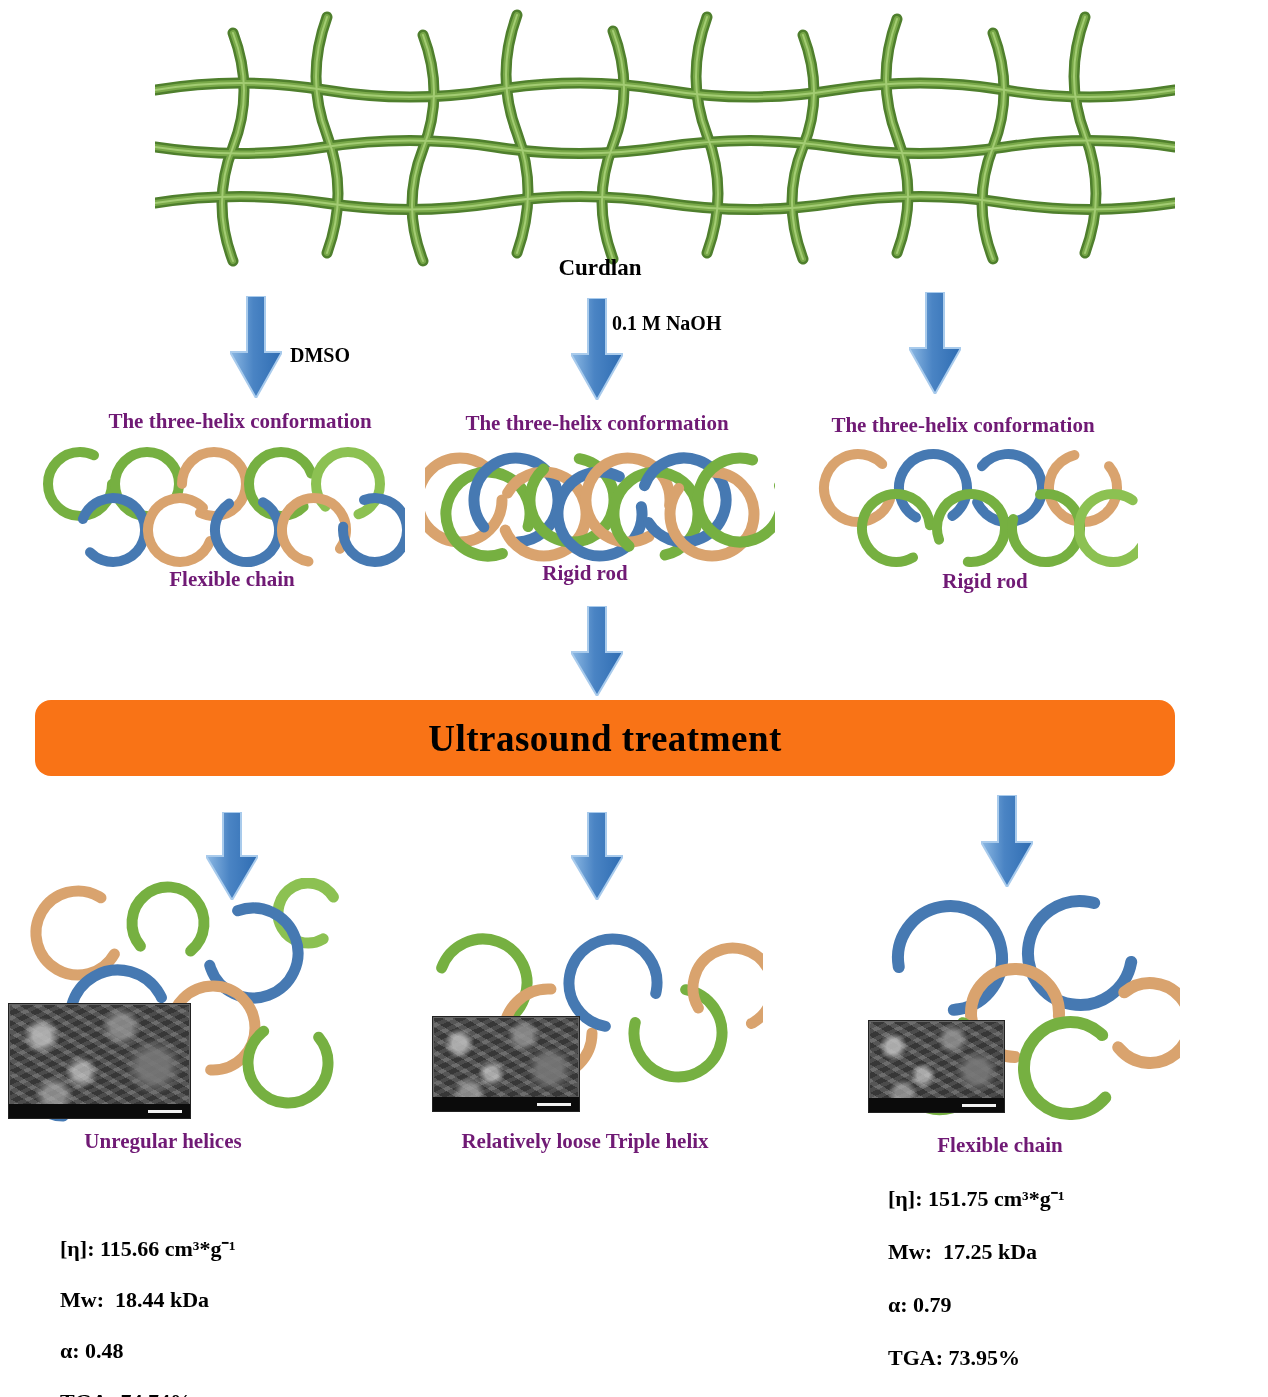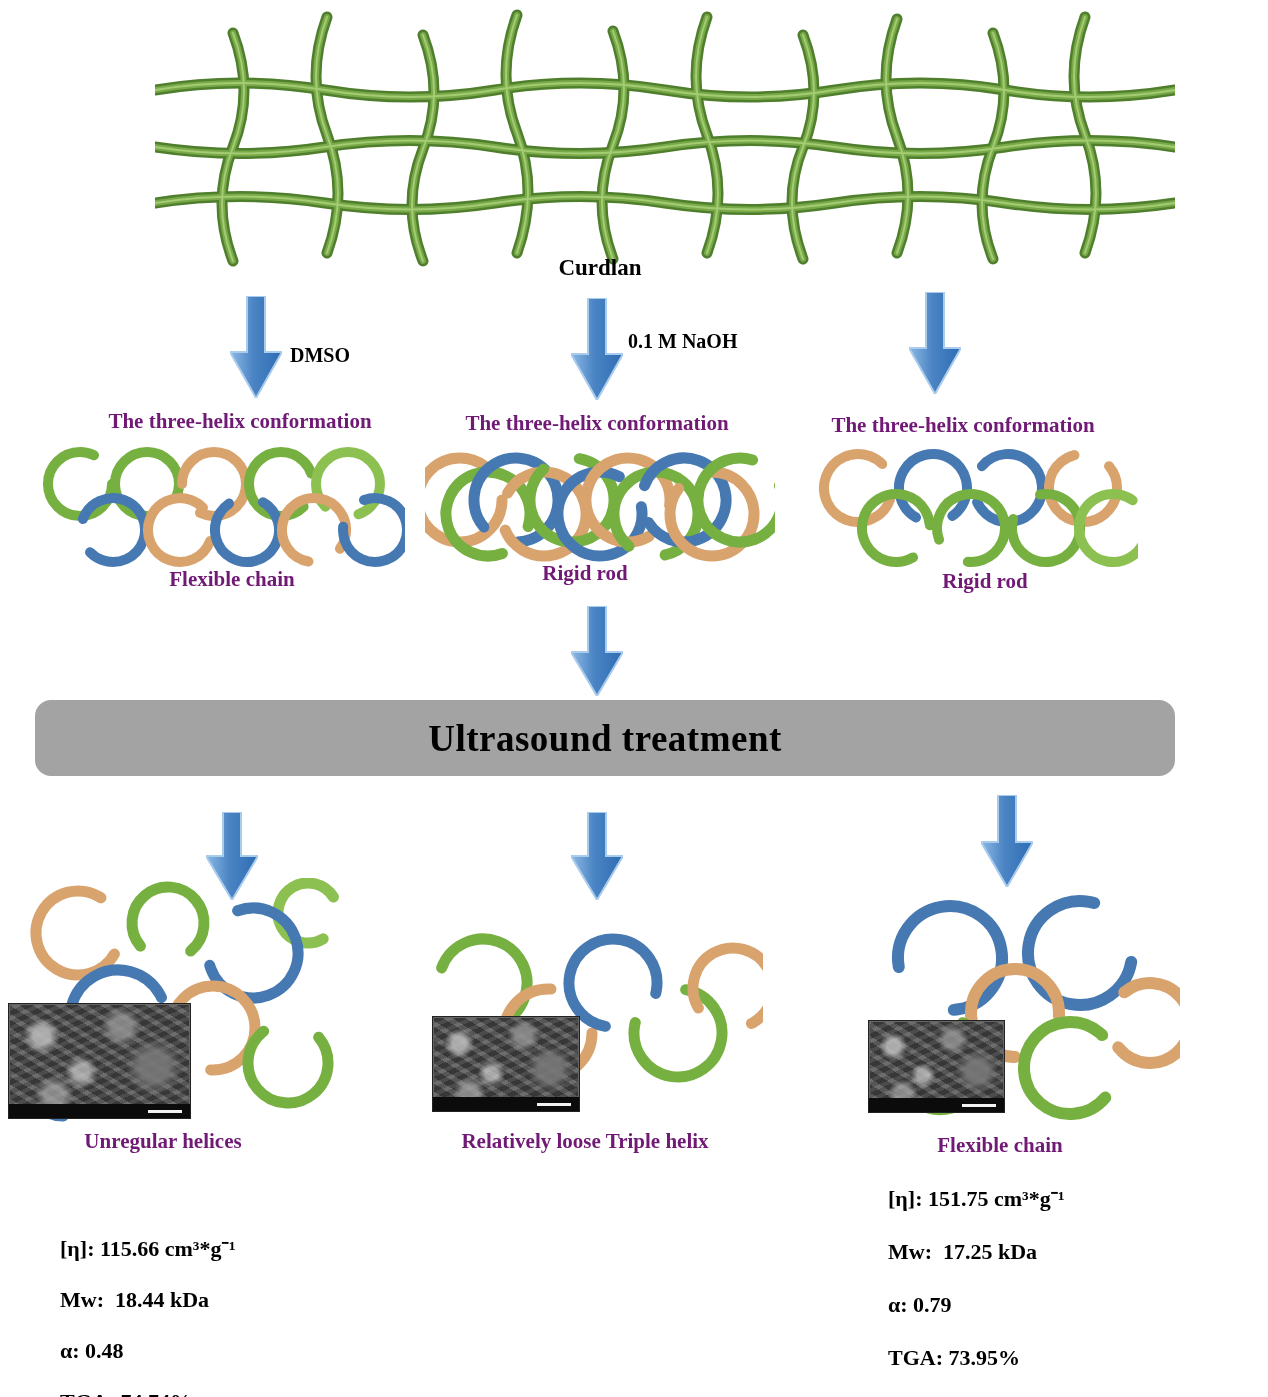--- a/index.html
+++ b/index.html
@@ -3,21 +3,21 @@
 <meta charset="utf-8">
 <style>
   * { margin:0; padding:0; box-sizing:border-box; }
   html,body { background:#ffffff; }
   body { font-family:"Liberation Serif", serif; }
   .canvas { position:relative; width:1268px; height:1397px; background:#fff; overflow:hidden;border-radius:13px; }
   .abs { position:absolute; }
   .red-label { color:#701a75; font-weight:700; font-size:21px; text-align:center; line-height:1.25; }
   .blk-label { color:#000; font-weight:700; font-size:20px; line-height:1.3; }
   .curdlan-label { font-size:23px; font-weight:700; text-align:center; }
-  .ultra-box { background:#a3a3a3; border-radius:16px; display:flex; align-items:center; justify-content:center; }
+  .ultra-box { background:#f97316; border-radius:16px; display:flex; align-items:center; justify-content:center; }
   .ultra-box span { font-size:37px; font-weight:700; color:#000; letter-spacing:0.5px; }
   .stats { display:flex; flex-direction:column; gap:25px; }
   .stat-line { font-size:22px; font-weight:700; color:#000; white-space:pre-wrap; }
   .sem {
     background-color:#4e4e4e;
     background-image:
       radial-gradient(circle at 18% 28%, rgba(190,190,190,.85) 0 5%, rgba(190,190,190,0) 11%),
       radial-gradient(circle at 62% 20%, rgba(150,150,150,.8) 0 7%, rgba(150,150,150,0) 14%),
       radial-gradient(circle at 40% 60%, rgba(205,205,205,.7) 0 6%, rgba(205,205,205,0) 13%),
       radial-gradient(circle at 80% 55%, rgba(120,120,120,.9) 0 9%, rgba(120,120,120,0) 18%),
@@ -111,21 +111,21 @@
   <div class="abs curdlan-label" style="left:520px; top:255px; width:160px;">Curdlan</div>
 
   <svg class="abs" style="left:230px; top:296px;" width="52" height="102" viewBox="0 0 52 102">
     <polygon points="17,0 35,0 35,56 52,56 26,102 0,56 17,56" fill="url(#arwG)" stroke="#a9cbec" stroke-width="2"></polygon>
   </svg>
   <div class="abs blk-label" style="left:290px; top:342px;">DMSO</div>
 
   <svg class="abs" style="left:571px; top:298px;" width="52" height="102" viewBox="0 0 52 102">
     <polygon points="17,0 35,0 35,56 52,56 26,102 0,56 17,56" fill="url(#arwG)" stroke="#a9cbec" stroke-width="2"></polygon>
   </svg>
-  <div class="abs blk-label" style="left:612px; top:328px;margin-left:16px;">0.1 M NaOH</div>
+  <div class="abs blk-label" style="left:612px; top:310px;">0.1 M NaOH</div>
 
   <svg class="abs" style="left:909px; top:292px;" width="52" height="102" viewBox="0 0 52 102">
     <polygon points="17,0 35,0 35,56 52,56 26,102 0,56 17,56" fill="url(#arwG)" stroke="#a9cbec" stroke-width="2"></polygon>
   </svg>
 
   <div class="abs red-label" style="left:70px; top:408px; width:340px;">The three-helix conformation</div>
   <div class="abs red-label" style="left:427px; top:410px; width:340px;">The three-helix conformation</div>
   <div class="abs red-label" style="left:793px; top:412px; width:340px;">The three-helix conformation</div>
 
   <svg class="abs" style="left:35px; top:442px;" width="370" height="130" viewBox="0 0 370 130">

